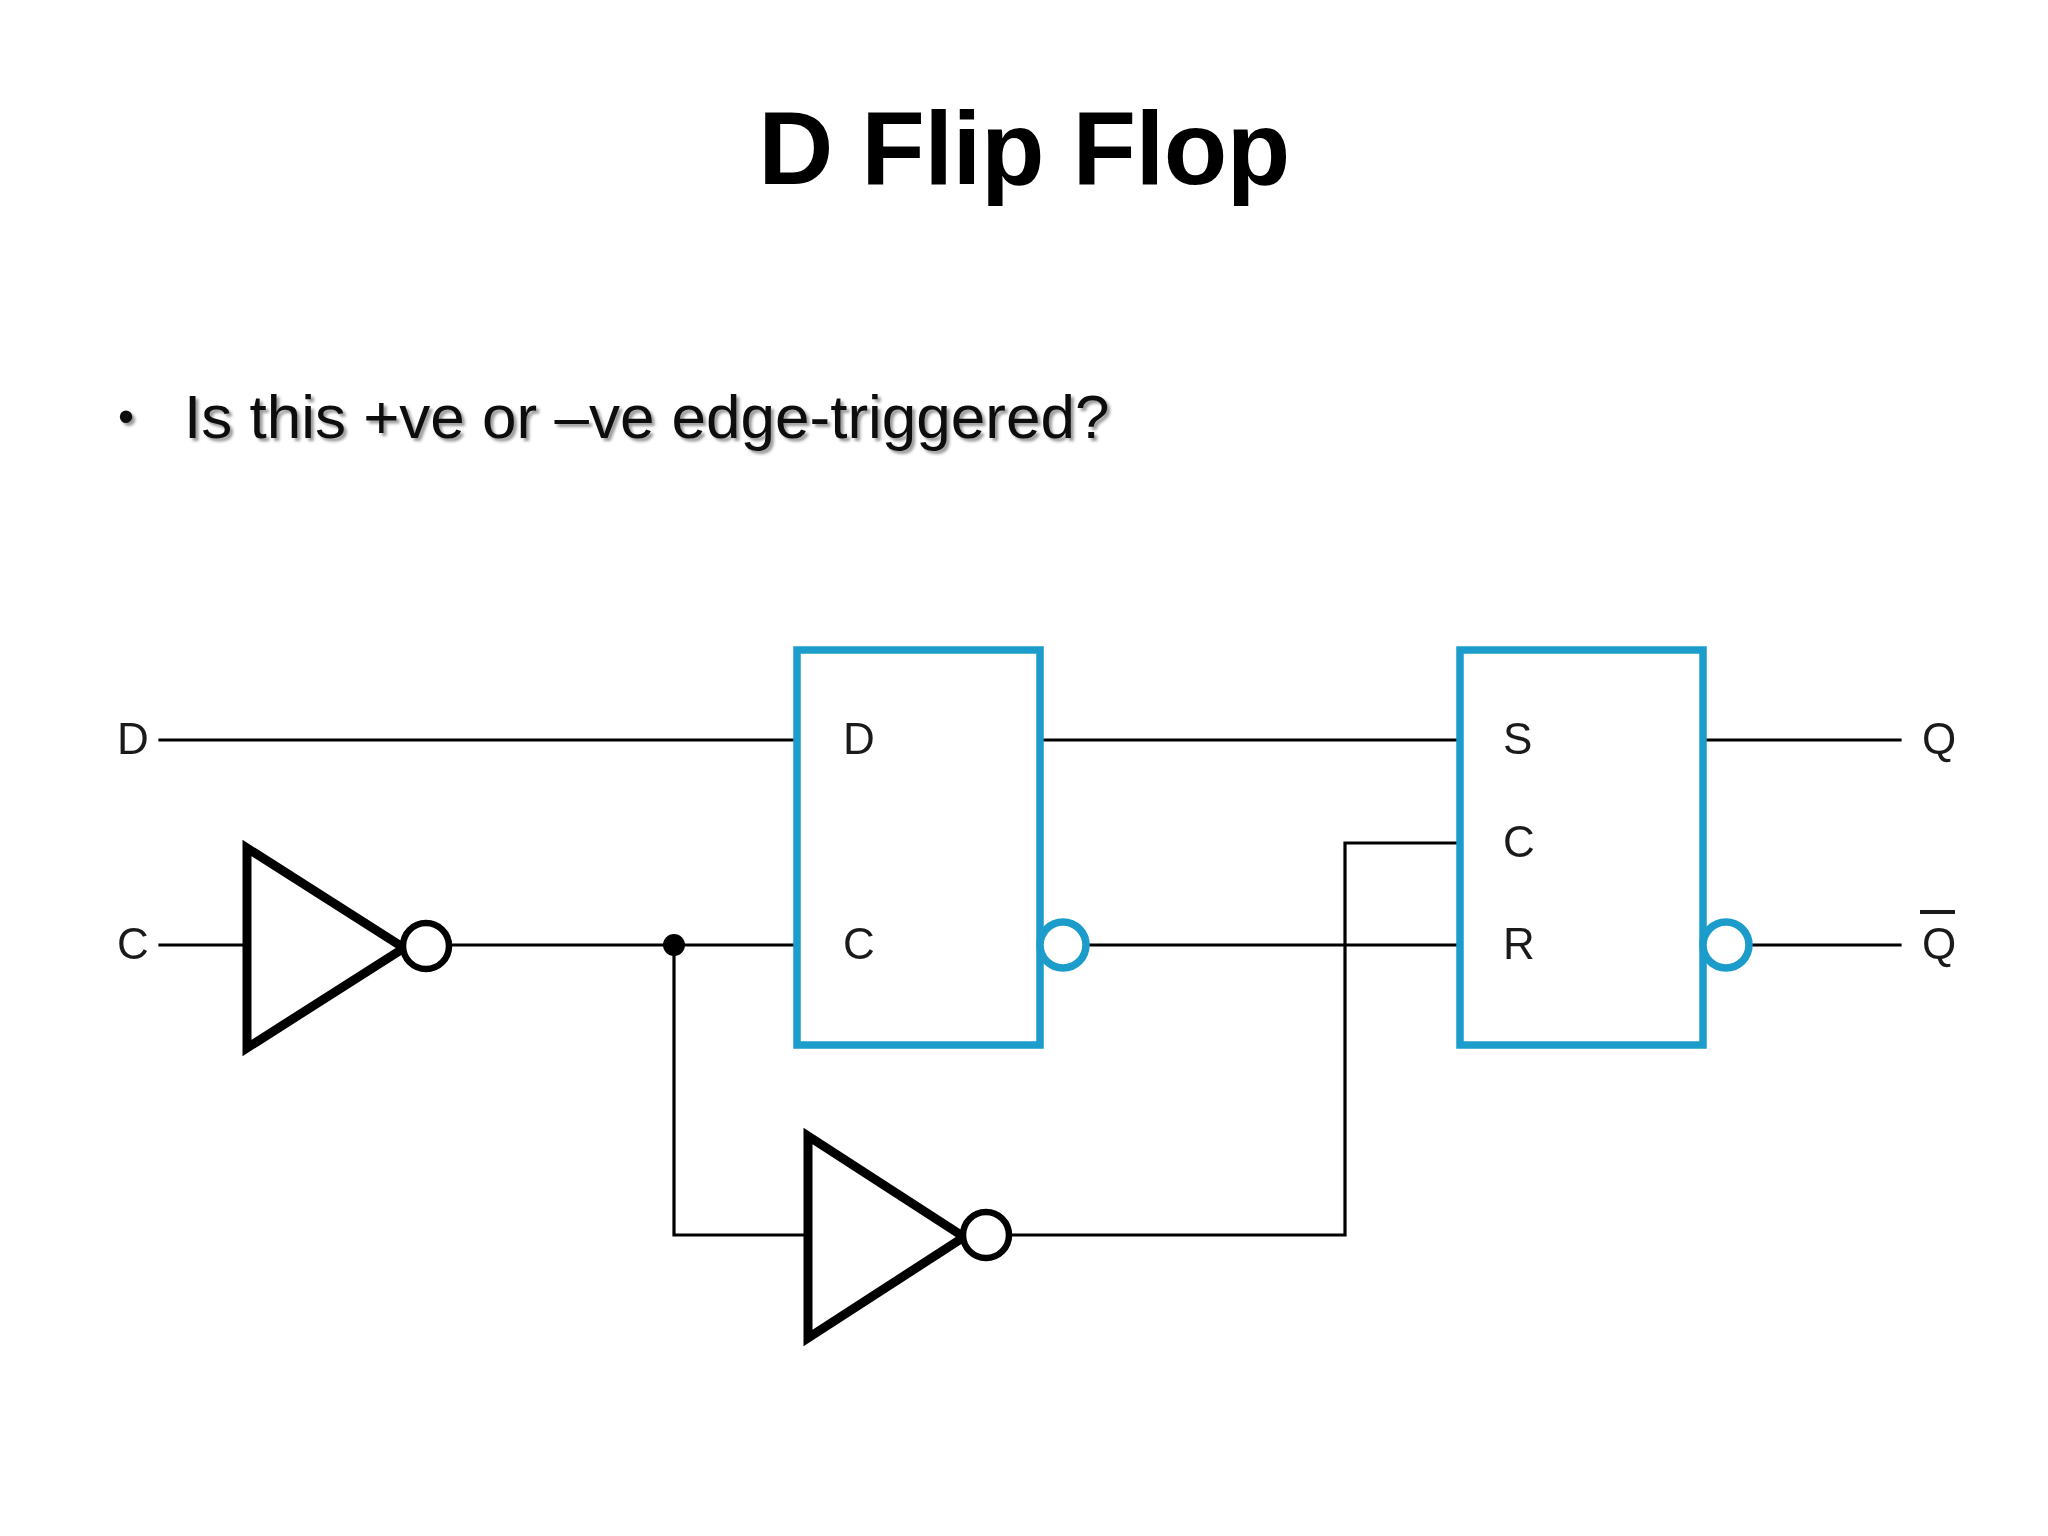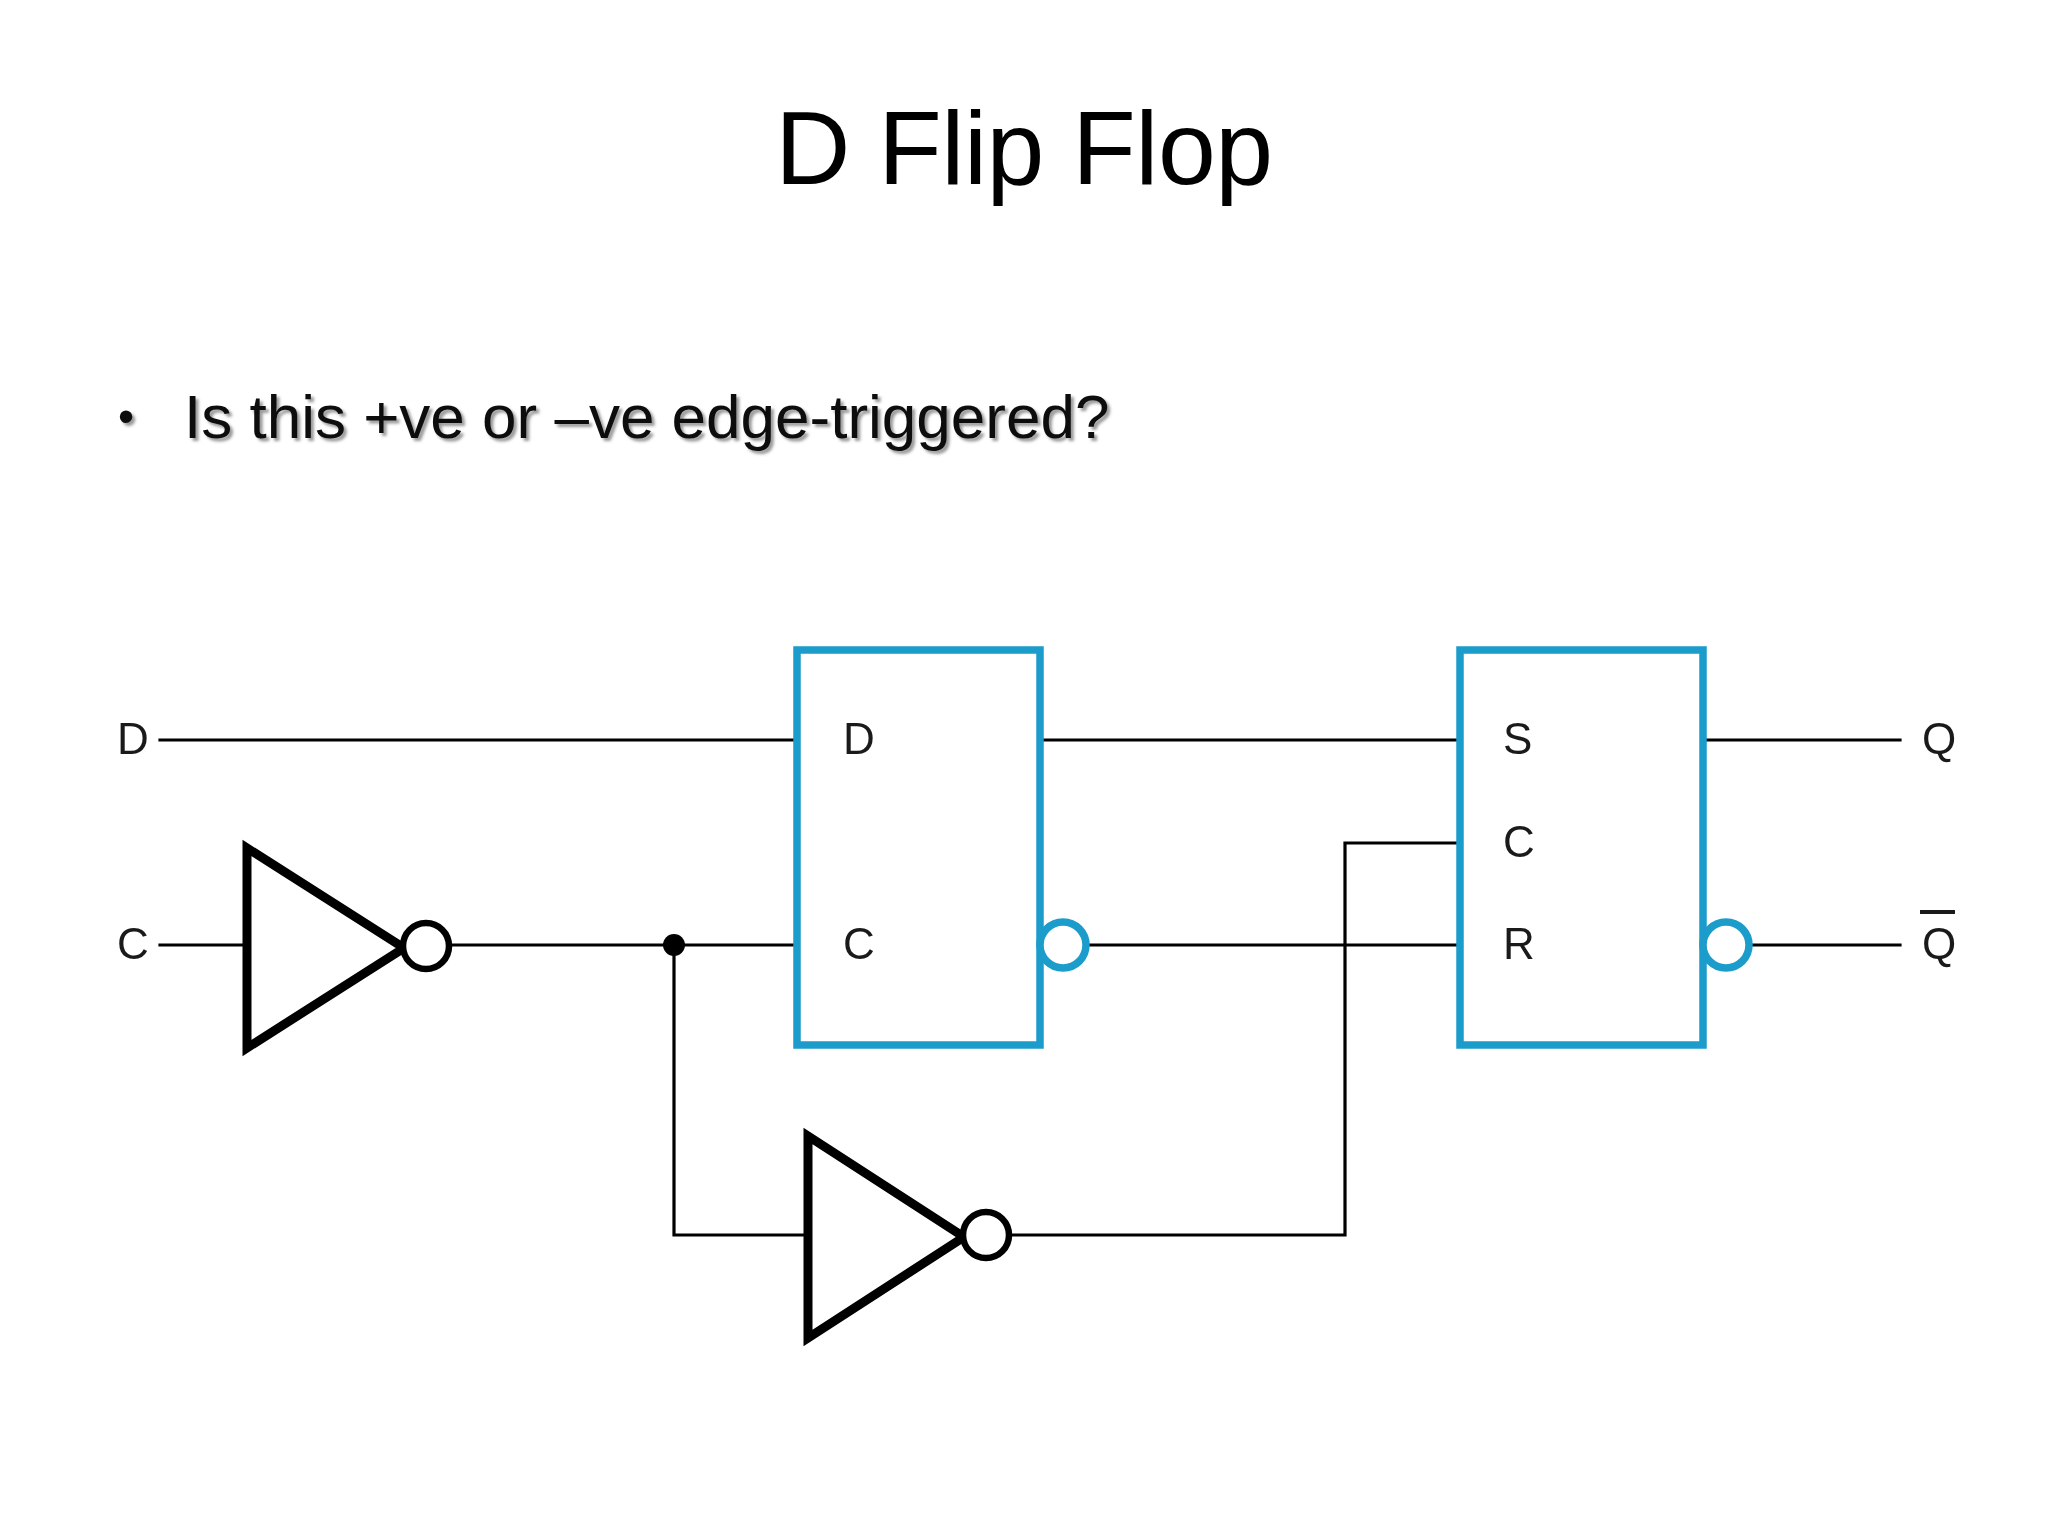--- a/index.html
+++ b/index.html
@@ -27,21 +27,21 @@
   }
 
   
   #slide-title {
     position: absolute;
     left: 0;
     top: 92px;
     width: 2048px;
     text-align: center;
     font-size: 104px;
-    font-weight: 400;
+    font-weight: 700;
     line-height: 1.08;
     letter-spacing: -0.5px;
     color: #000000;
     white-space: nowrap;
   }
 
   
   #bullet-list {
     position: absolute;
     left: 118px;

